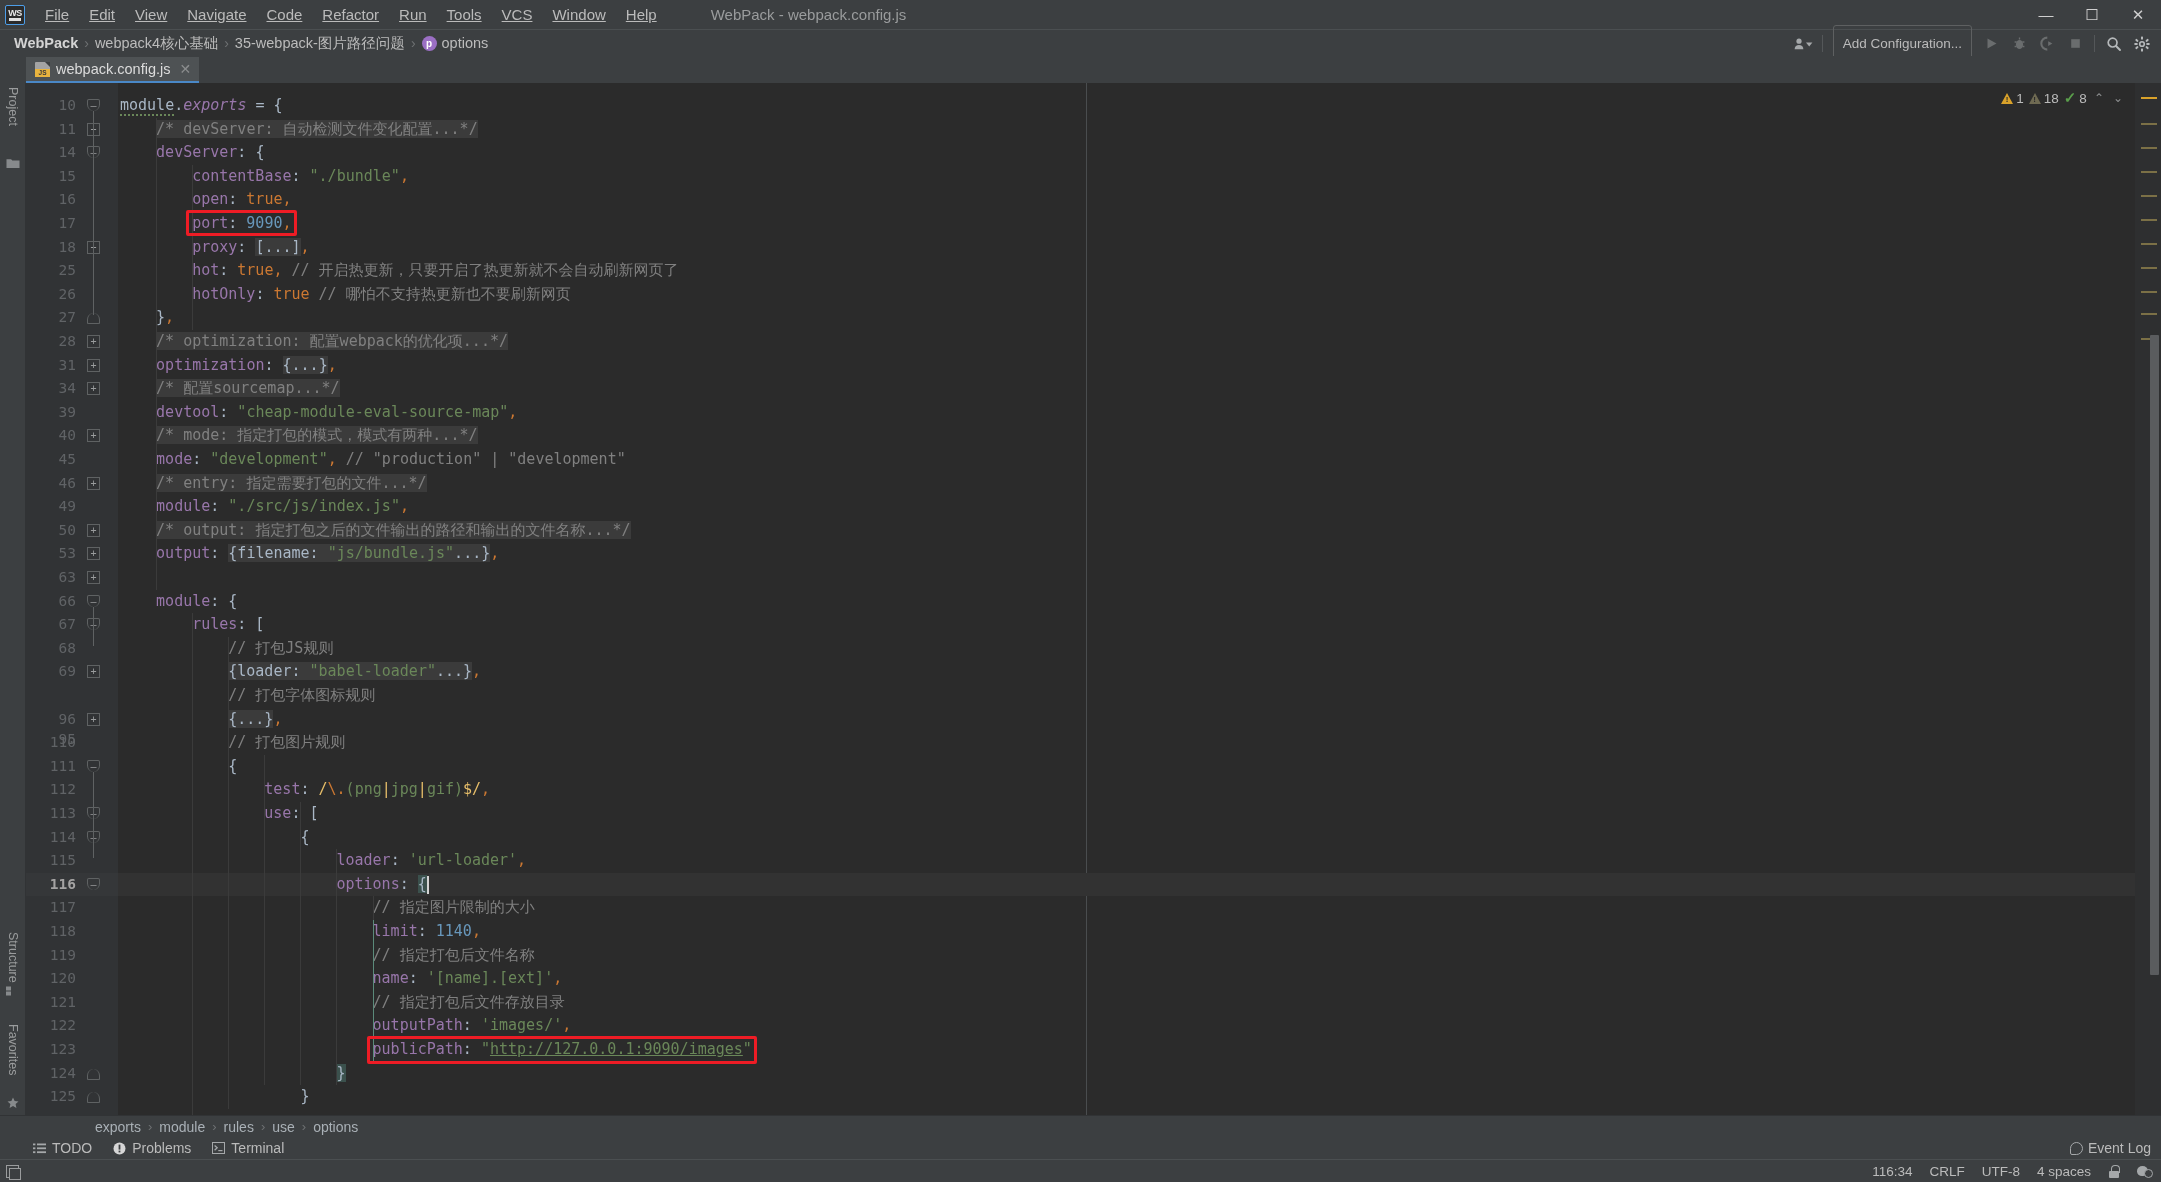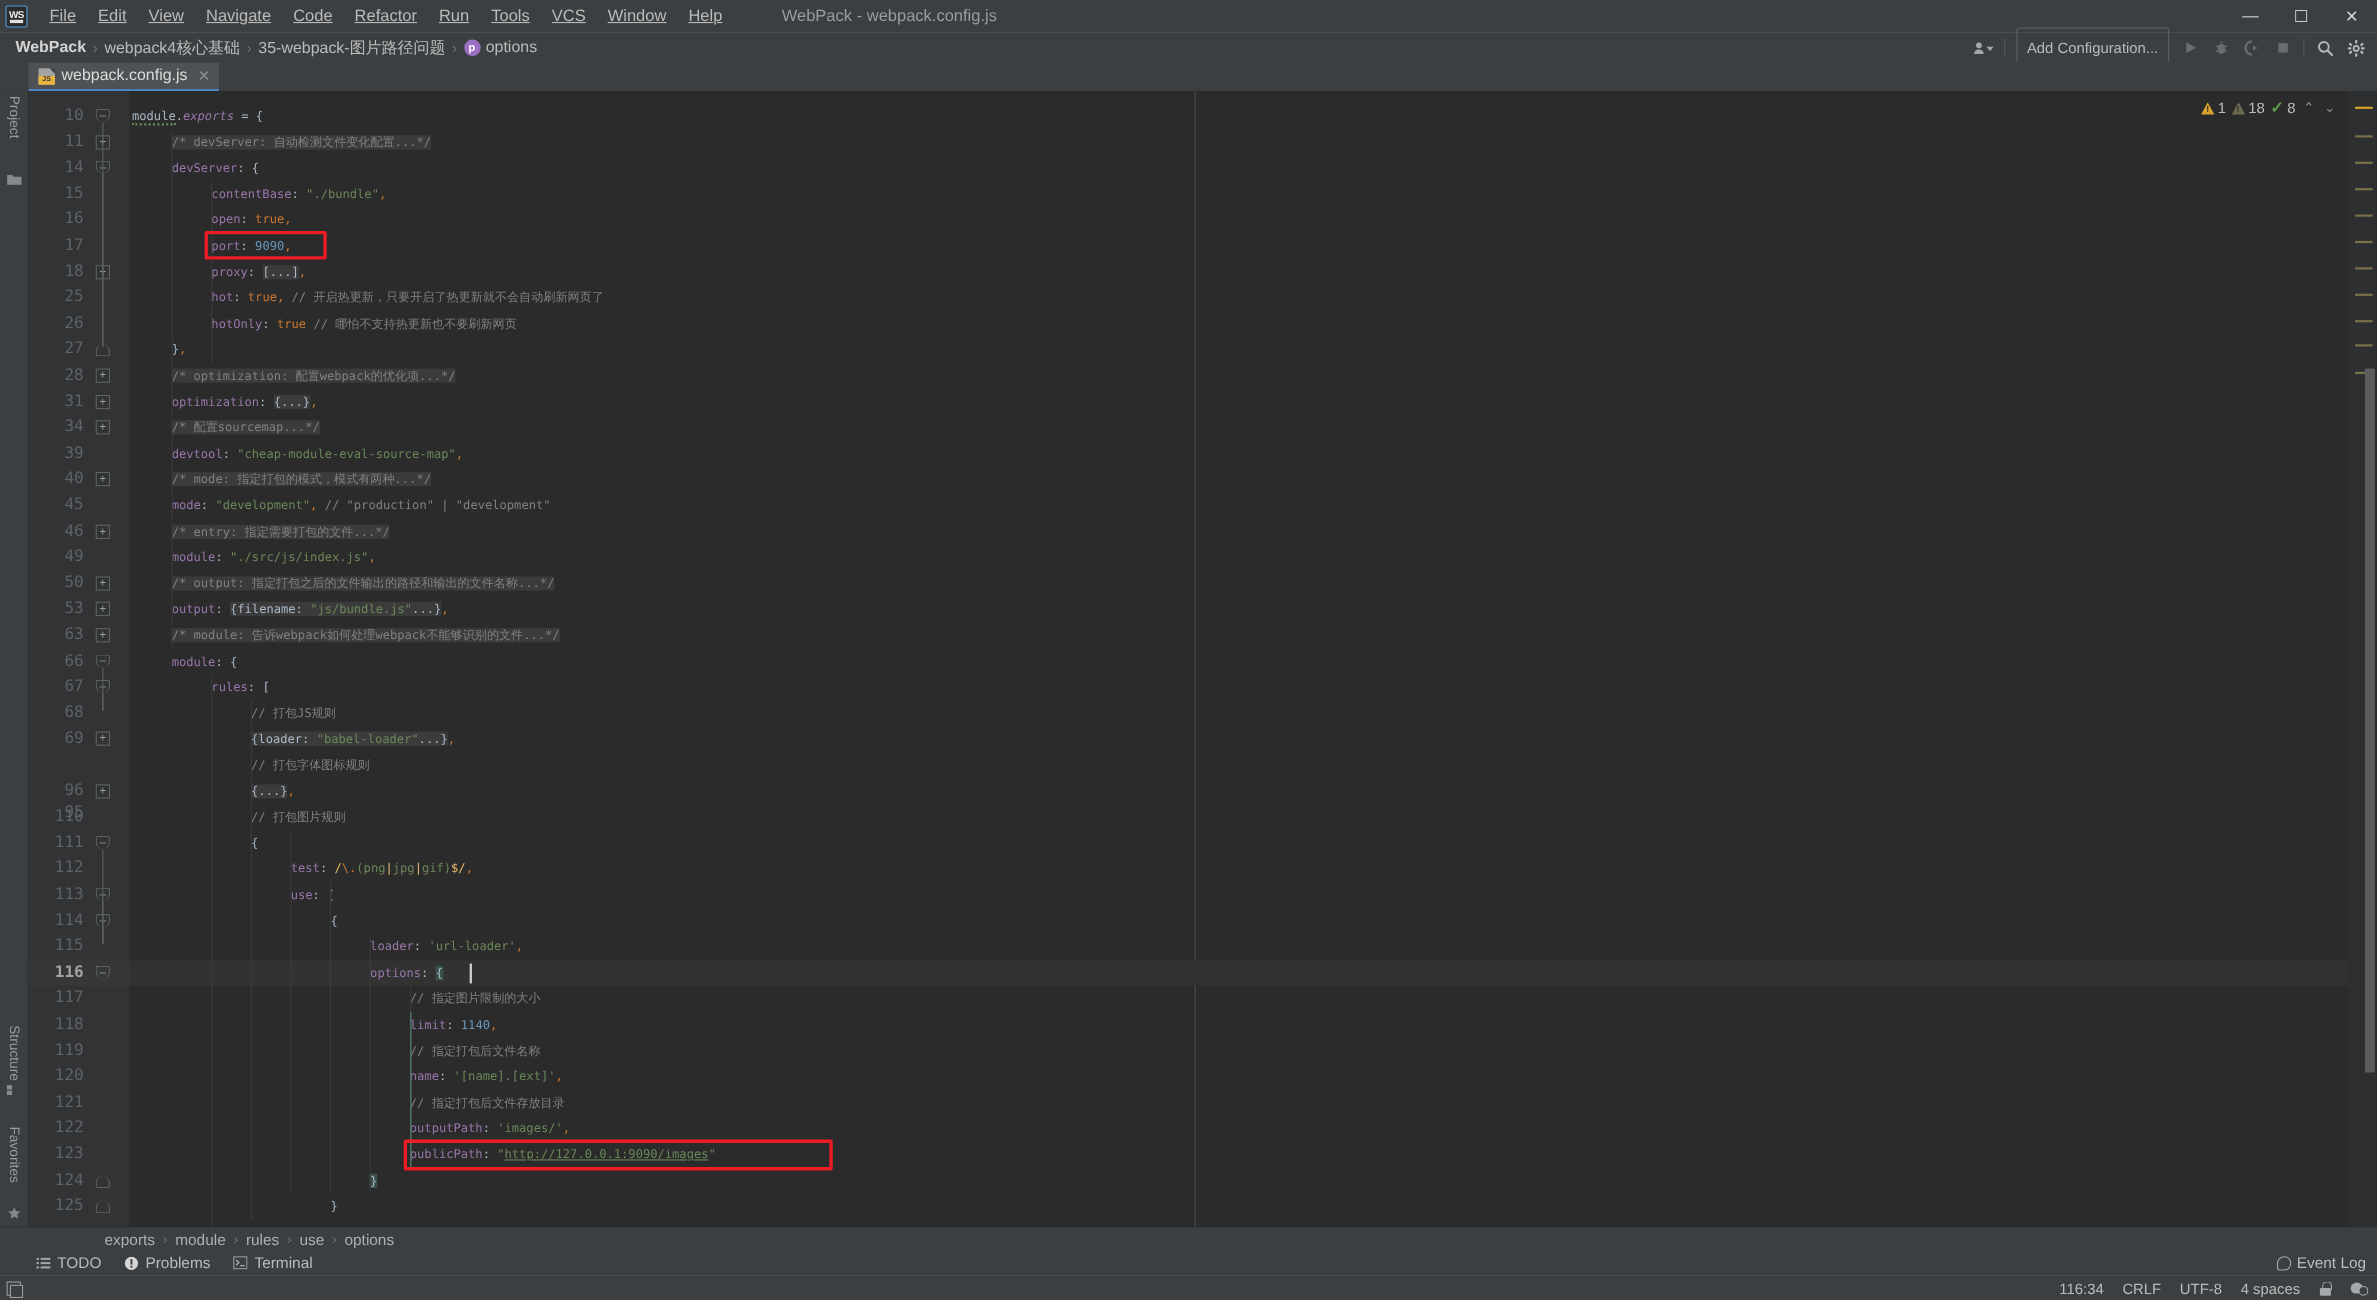--- a/index.html
+++ b/index.html
@@ -145,21 +145,21 @@
     border:1px solid #5f6263; color:#9a9c9d; font-size:10px; line-height:11px;
     text-align:center; cursor:default; box-sizing:border-box;
   }
   .fold.minus{ border-radius:2px 2px 7px 7px; border-bottom:none; height:12px;}
   .fold.endm{ border-radius:7px 7px 2px 2px; border-top:none; height:11px; top:7px;}
   .foldline{
     position:absolute; right:24px; width:1px; background:#5f6263;
   }
 
   .codeline{
-    position:absolute; left:0; font-size:11px; line-height:23.6px; white-space:pre;
+    position:absolute; left:0; font-size:15px; line-height:23.6px; white-space:pre;
     color:#a9b7c6;
   }
   .cur-row{ position:absolute; left:0; right:0; height:23.6px; background:#323232; }
   .cur-row-g{ position:absolute; left:0; right:0; height:23.6px; background:#353739; }
 
   
   .k{ color:#cc7832; }           
   .prop{ color:#9876aa; }        
   .str{ color:#6a8759; }         
   .num{ color:#6897bb; }         
@@ -483,21 +483,20 @@
           <div class="codeline" style="top: 247px; left: 38.08px;"><span class="cmtblk">/* optimization: 配置webpack的优化项...*/</span></div>
           <div class="codeline" style="top: 270.6px; left: 38.08px;"><span class="prop">optimization</span><span class="punc">: </span><span class="fadebg">{...}</span><span class="comma">,</span></div>
           <div class="codeline" style="top: 294.2px; left: 38.08px;"><span class="cmtblk">/* 配置sourcemap...*/</span></div>
           <div class="codeline" style="top: 317.8px; left: 38.08px;"><span class="prop">devtool</span><span class="punc">: </span><span class="str">"cheap-module-eval-source-map"</span><span class="comma">,</span></div>
           <div class="codeline" style="top: 341.4px; left: 38.08px;"><span class="cmtblk">/* mode: 指定打包的模式，模式有两种...*/</span></div>
           <div class="codeline" style="top: 365px; left: 38.08px;"><span class="prop">mode</span><span class="punc">: </span><span class="str">"development"</span><span class="comma">, </span><span class="cmt">// "production" | "development"</span></div>
           <div class="codeline" style="top: 388.6px; left: 38.08px;"><span class="cmtblk">/* entry: 指定需要打包的文件...*/</span></div>
           <div class="codeline" style="top: 412.2px; left: 38.08px;"><span class="prop">module</span><span class="punc">: </span><span class="str">"./src/js/index.js"</span><span class="comma">,</span></div>
           <div class="codeline" style="top: 435.8px; left: 38.08px;"><span class="cmtblk">/* output: 指定打包之后的文件输出的路径和输出的文件名称...*/</span></div>
           <div class="codeline" style="top: 459.4px; left: 38.08px;"><span class="prop">output</span><span class="punc">: </span><span class="fadebg">{filename: <span class="str">"js/bundle.js"</span>...}</span><span class="comma">,</span></div>
-          <div class="codeline" style="top: 483px; left: 38.08px;"><span class="cmtblk">/* module: 告诉webpack如何处理webpack不能够识别的文件...*/</span></div>
           <div class="codeline" style="top: 506.6px; left: 38.08px;"><span class="prop">module</span><span class="punc">: {</span></div>
           <div class="codeline" style="top: 530.2px; left: 74.16px;"><span class="prop">rules</span><span class="punc">: [</span></div>
           <div class="codeline" style="top: 553.8px; left: 110.24px;"><span class="cmt">// 打包JS规则</span></div>
           <div class="codeline" style="top: 577.4px; left: 110.24px;"><span class="fadebg">{loader: <span class="str">"babel-loader"</span>...}</span><span class="comma">,</span></div>
           <div class="codeline" style="top: 601px; left: 110.24px;"><span class="cmt">// 打包字体图标规则</span></div>
           <div class="codeline" style="top: 624.6px; left: 110.24px;"><span class="fadebg">{...}</span><span class="comma">,</span></div>
           <div class="codeline" style="top: 648.2px; left: 110.24px;"><span class="cmt">// 打包图片规则</span></div>
           <div class="codeline" style="top: 671.8px; left: 110.24px;"><span class="punc">{</span></div>
           <div class="codeline" style="top: 695.4px; left: 146.32px;"><span class="prop">test</span><span class="punc">: </span><span class="rex3">/</span><span class="rex1">\.</span><span class="rex2">(</span><span class="rex2">png</span><span class="rex3">|</span><span class="rex2">jpg</span><span class="rex3">|</span><span class="rex2">gif</span><span class="rex2">)</span><span class="rex3">$</span><span class="rex3">/</span><span class="comma">,</span></div>
           <div class="codeline" style="top: 719px; left: 146.32px;"><span class="prop">use</span><span class="punc">: [</span></div>

